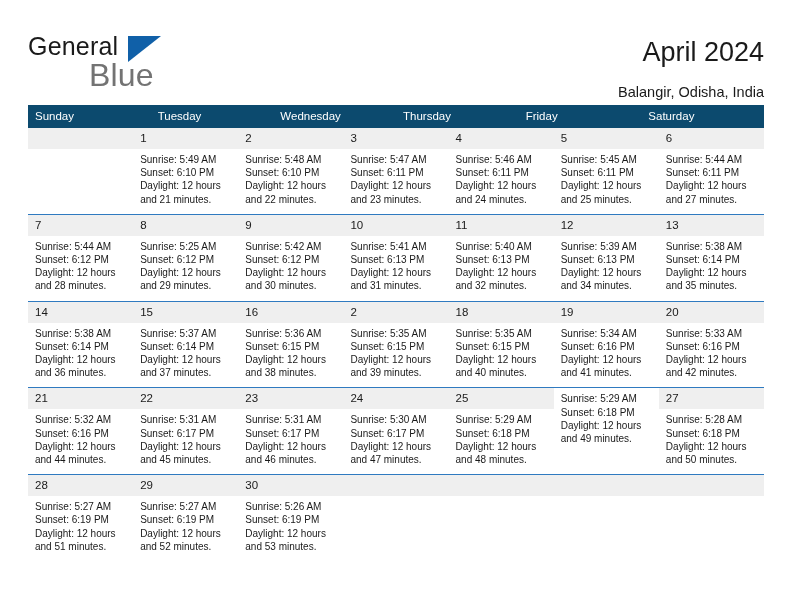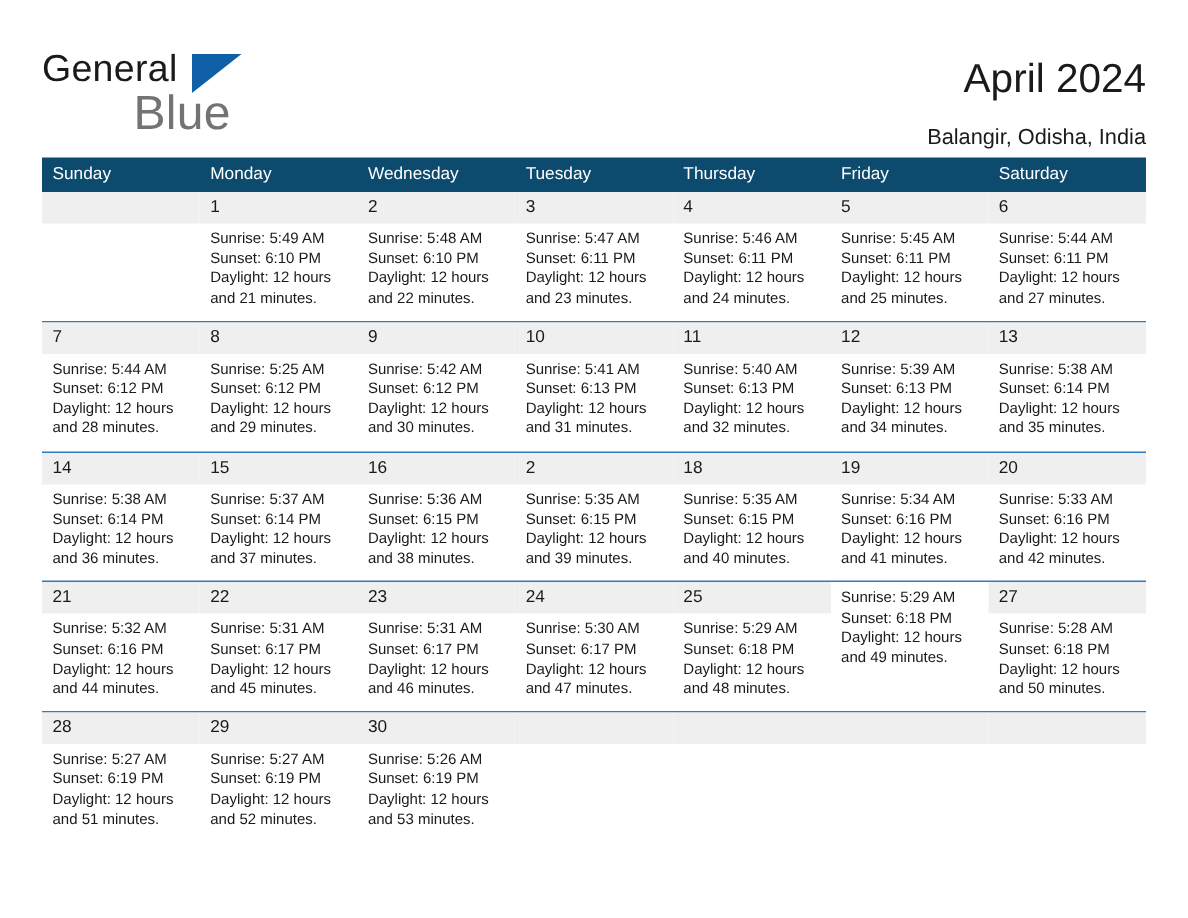--- a/index.html
+++ b/index.html
@@ -160,23 +160,22 @@
     <div class="title-block">
       <div class="cal-title">April 2024</div>
       <div class="cal-subtitle">Balangir, Odisha, India</div>
     </div>
 
   </div>
 
   <div class="calendar">
     <div class="weekday-row" id="weekday-row">
         <div class="weekday">Sunday</div>
-        <div class="weekday">Monday</div>
+        <div class="weekday">Tuesday</div>
         <div class="weekday">Wednesday</div>
-        <div class="weekday">Tuesday</div>
         <div class="weekday">Thursday</div>
         <div class="weekday">Friday</div>
         <div class="weekday">Saturday</div>
       </div>
     <div id="weeks-container">
         <div class="week-row">
           <div class="day-cell empty">
             <div class="day-number"></div>
             <div class="day-body"></div>
           </div>

